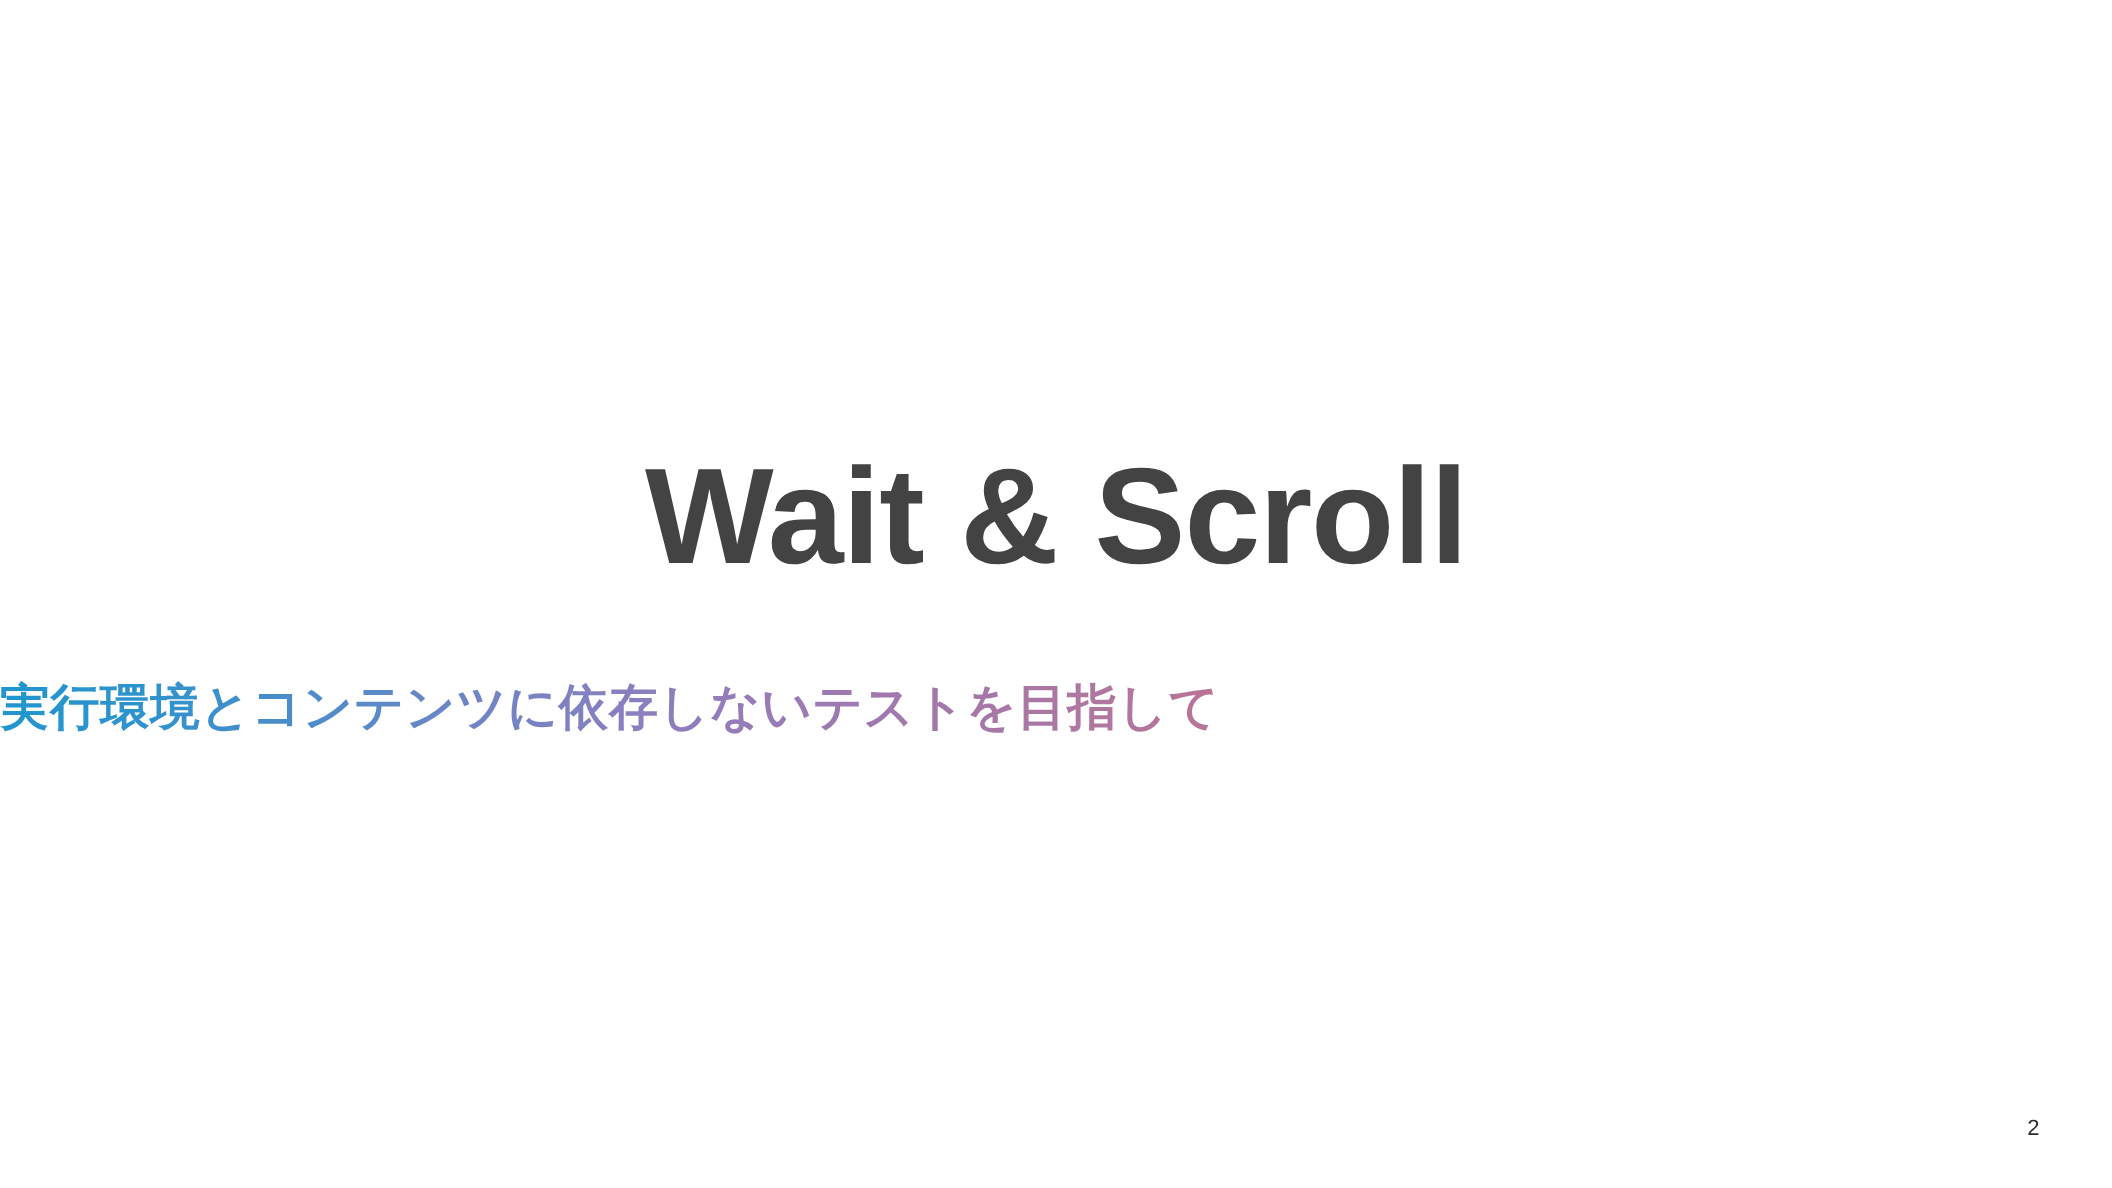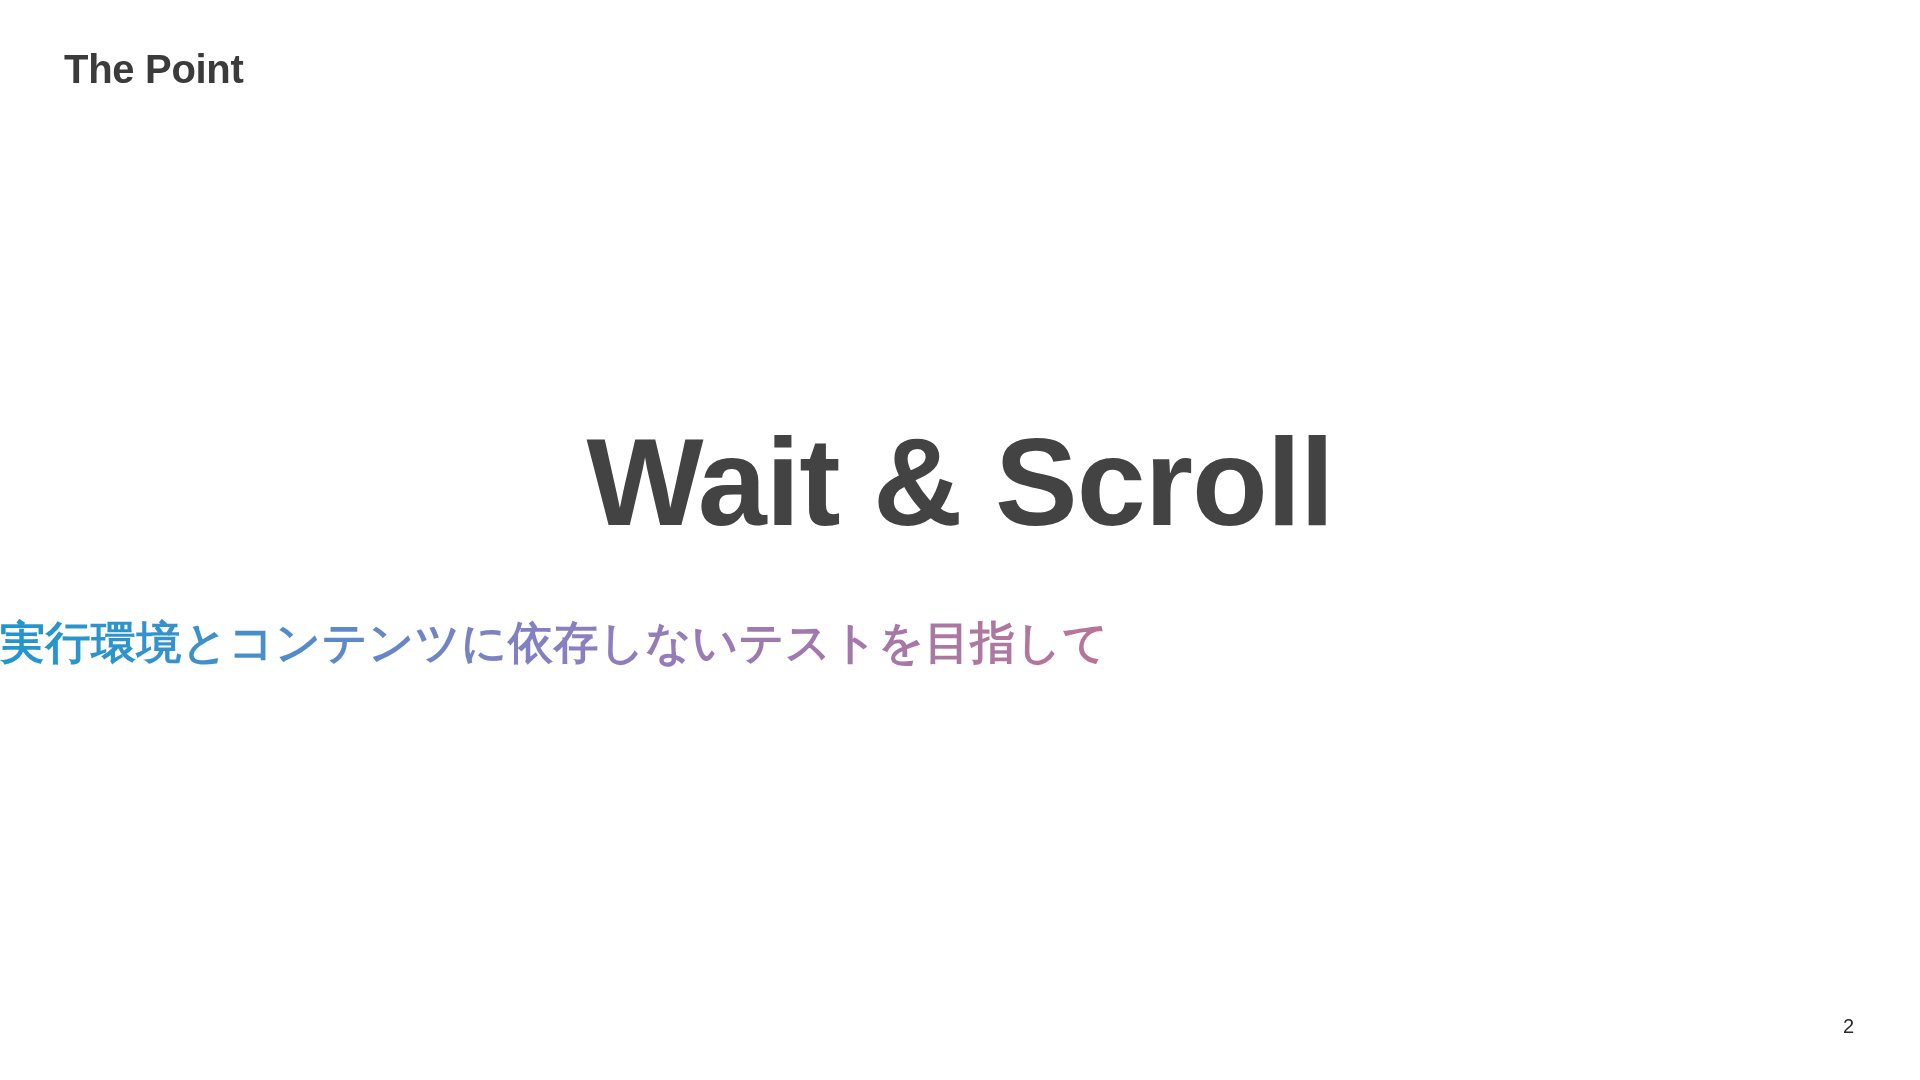--- a/index.html
+++ b/index.html
@@ -80,21 +80,20 @@
     left: 0;
     top: 255px;
     width: 1920px;
     text-align: center;
     font-size: 124px;
     font-weight: bold;
     color: #434343;
     letter-spacing: -1px;
     line-height: 1.05;
     white-space: nowrap;
-    margin-top: 12px;
   }
 
   .subheadline {
     position: absolute;
     left: 0;
     top: 465px;
     width: 1920px;
     font-size: 45px;
     font-weight: bold;
     letter-spacing: 0.5px;
@@ -131,24 +130,20 @@
     font-size: 20px;
     color: #2b2b2b;
     line-height: 1;
   }
 </style>
 </head>
 <body>
 
 <div class="slide">
 
-  <div class="slide-header">
-    <div class="slide-title">The Point</div>
-    <div class="title-rule"></div>
-  </div>
 
   <div class="slide-body">
     <div class="headline">Wait &amp; Scroll</div>
     <div class="subheadline">実行環境とコンテンツに依存しないテストを目指して</div>
   </div>
 
   <div class="page-number">2</div>
 
 </div>
 

